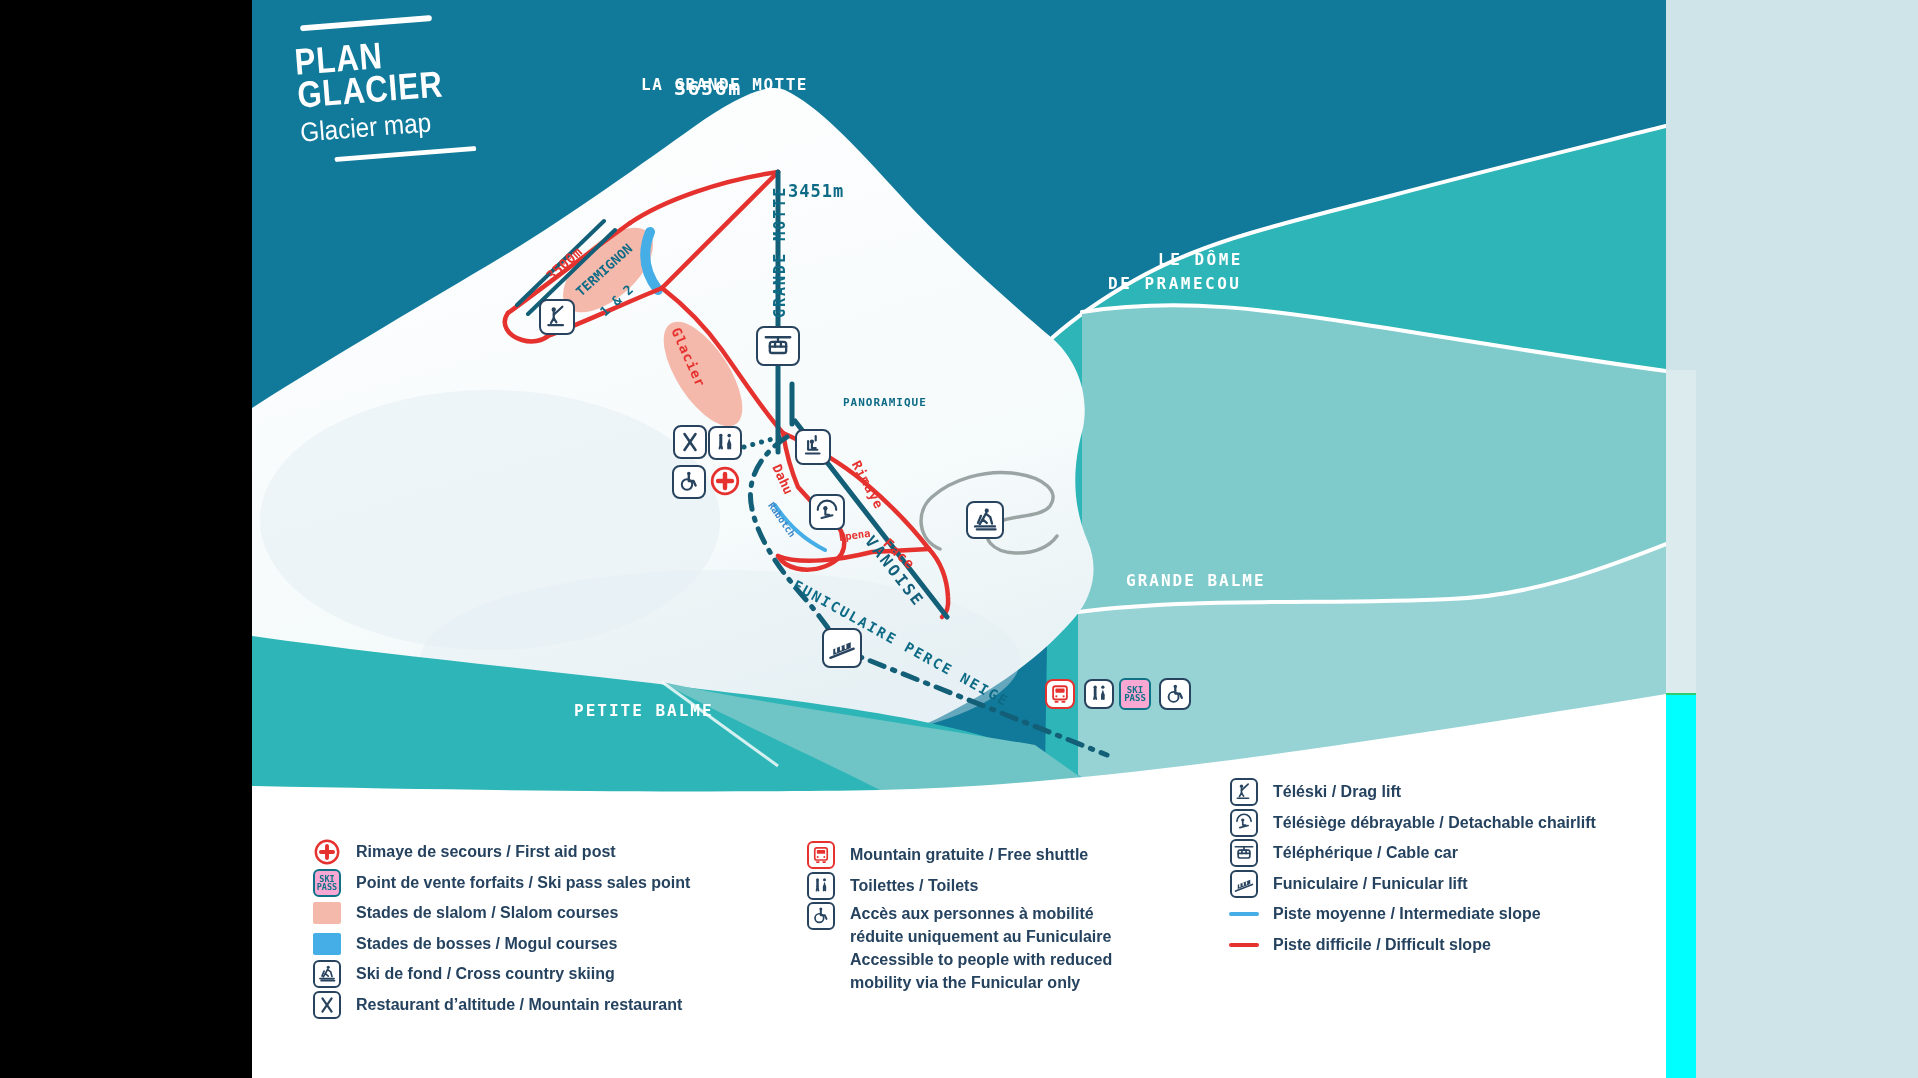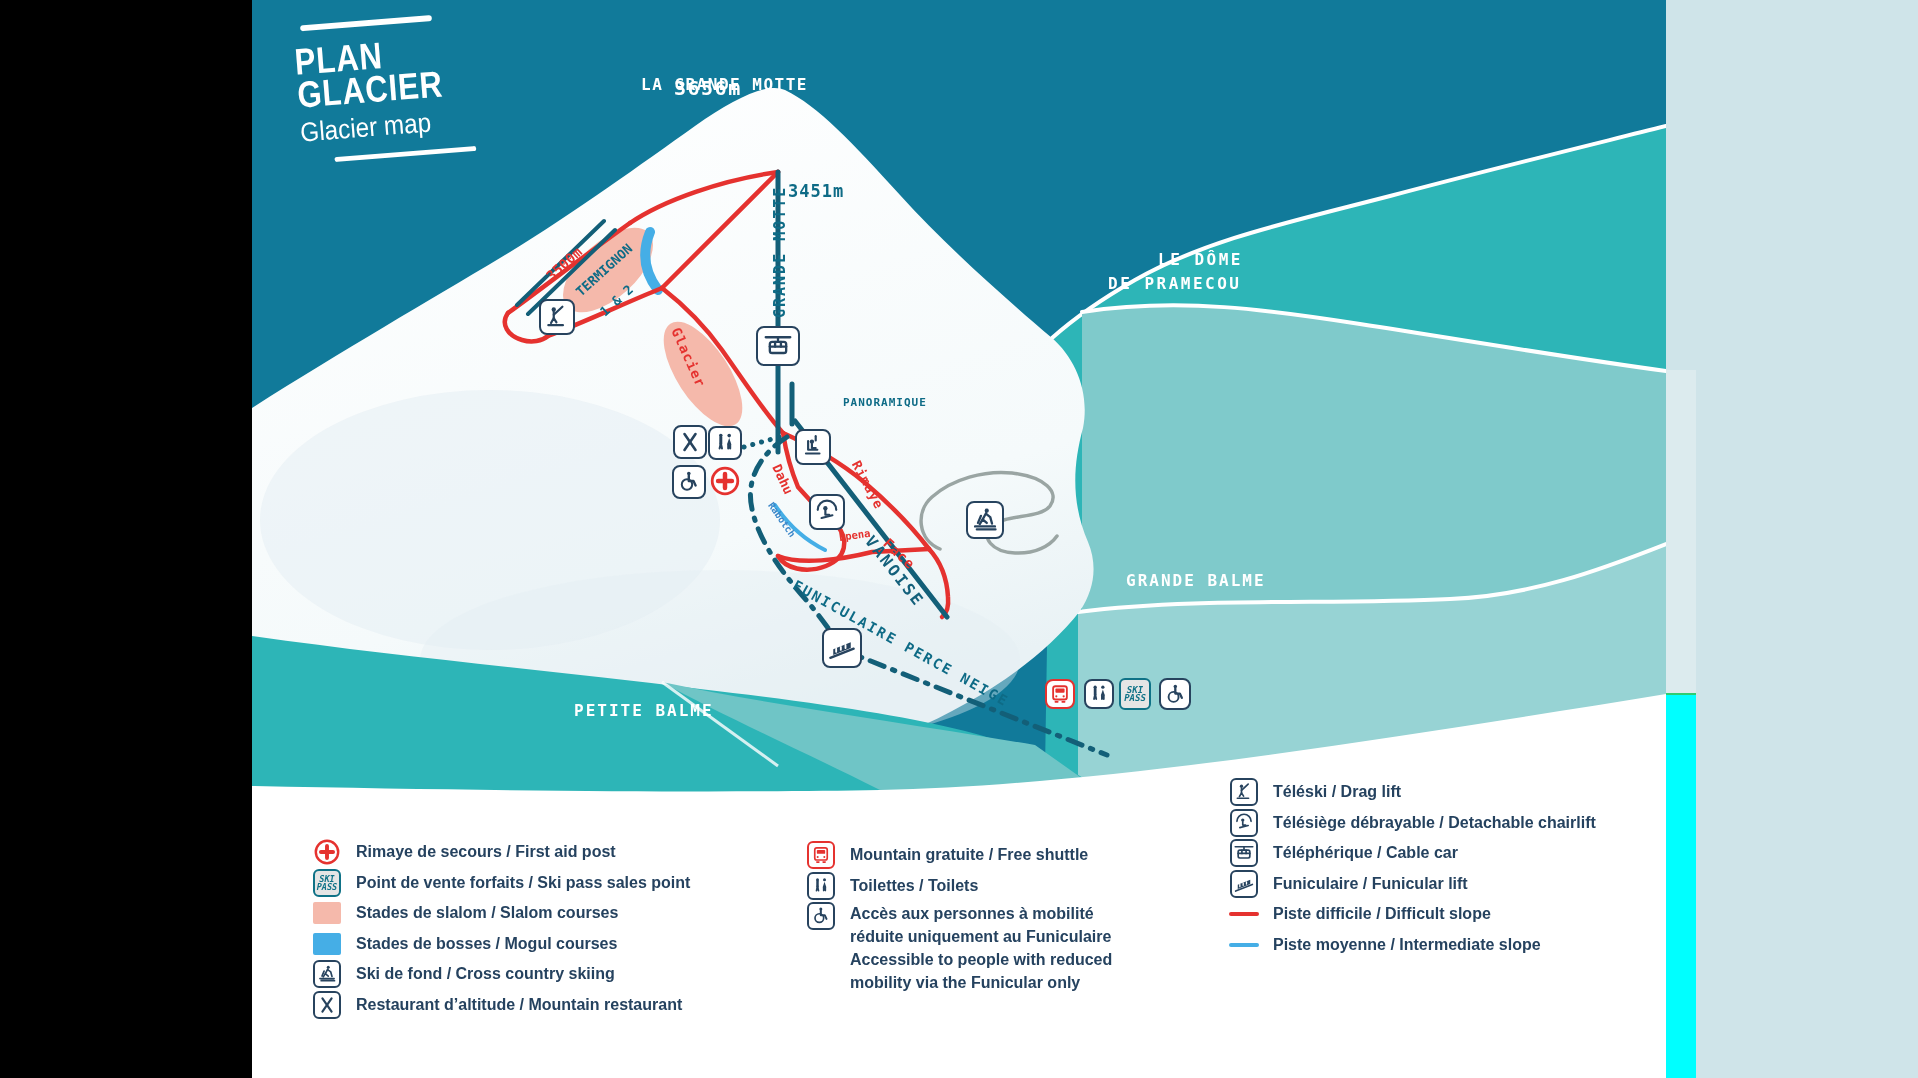--- a/index.html
+++ b/index.html
@@ -23,23 +23,23 @@
   .tb1{width:132px;margin-left:8px;margin-bottom:14px;}
   .tb2{width:142px;margin-left:32px;margin-top:12px;}
   .title-line{font-weight:bold;font-size:37px;line-height:33px;letter-spacing:1px;transform:scaleX(.84);transform-origin:0 0;}
   .title-sub{font-size:27px;font-weight:500;line-height:30px;margin-top:6px;transform:scaleX(.9);transform-origin:0 0;}
 
   
   .mi{position:absolute;background:#fff;border:2.5px solid #27435e;border-radius:8px;
       display:flex;align-items:center;justify-content:center;box-sizing:border-box;z-index:6;}
   .mi.redb{border-color:#e5322f;}
   .micircle{position:absolute;z-index:6;display:flex;align-items:center;justify-content:center;}
-  .skipass-box{background:#e5e5e5;border:2px solid #0f7287;border-radius:6px;color:#0f7287;
+  .skipass-box{background:#f9a8d4;border:2px solid #0f7287;border-radius:6px;color:#0f7287;
       font-family:"DejaVu Sans Mono",monospace;font-weight:bold;font-size:9px;line-height:8.5px;
-      display:flex;flex-direction:column;align-items:center;justify-content:center;box-sizing:border-box;font-style:italic;}
+      display:flex;flex-direction:column;align-items:center;justify-content:center;box-sizing:border-box;}
   .skipass-map{position:absolute;z-index:6;width:32px;height:32px;}
 
   
   .legend-col{position:absolute;z-index:7;}
   .lrow{display:flex;align-items:center;height:28px;margin-bottom:2.5px;}
   .lrow.tall{height:auto;align-items:flex-start;}
   .ic{flex:0 0 30px;width:30px;display:flex;align-items:center;justify-content:center;}
   .lt{margin-left:14px;font-weight:bold;color:#25425f;font-size:16px;white-space:nowrap;}
   .lt.multi{white-space:pre-line;line-height:23px;}
   .ibox{width:28px;height:28px;background:#fff;border:2px solid #27435e;border-radius:6px;
@@ -435,25 +435,25 @@
               <path class="st" d="M2 20.5 L22 12.5"></path>
               <path class="stf" d="M4.5 18 L19.5 12 L19.5 7 L4.5 13 Z"></path>
               <path d="M7 15.2 L7 12.6 M11 13.6 L11 11 M15 12 L15 9.4" stroke="#fff" stroke-width="1.6" stroke-linecap="round"></path>
             </svg>
           </span>
         </span>
       <span class="lt">Funiculaire / Funicular lift</span>
     </div>
     <div class="lrow">
       <span class="ic">
+          <span class="slope-line sl-blue"></span>
+        </span>
+      <span class="lt">Piste moyenne / Intermediate slope</span>
+    </div>
+    <div class="lrow">
+      <span class="ic">
           <span class="slope-line sl-red"></span>
         </span>
       <span class="lt">Piste difficile / Difficult slope</span>
     </div>
-    <div class="lrow">
-      <span class="ic">
-          <span class="slope-line sl-blue"></span>
-        </span>
-      <span class="lt">Piste moyenne / Intermediate slope</span>
-    </div>
   </div>
 
 </div>
 
 </body></html>

